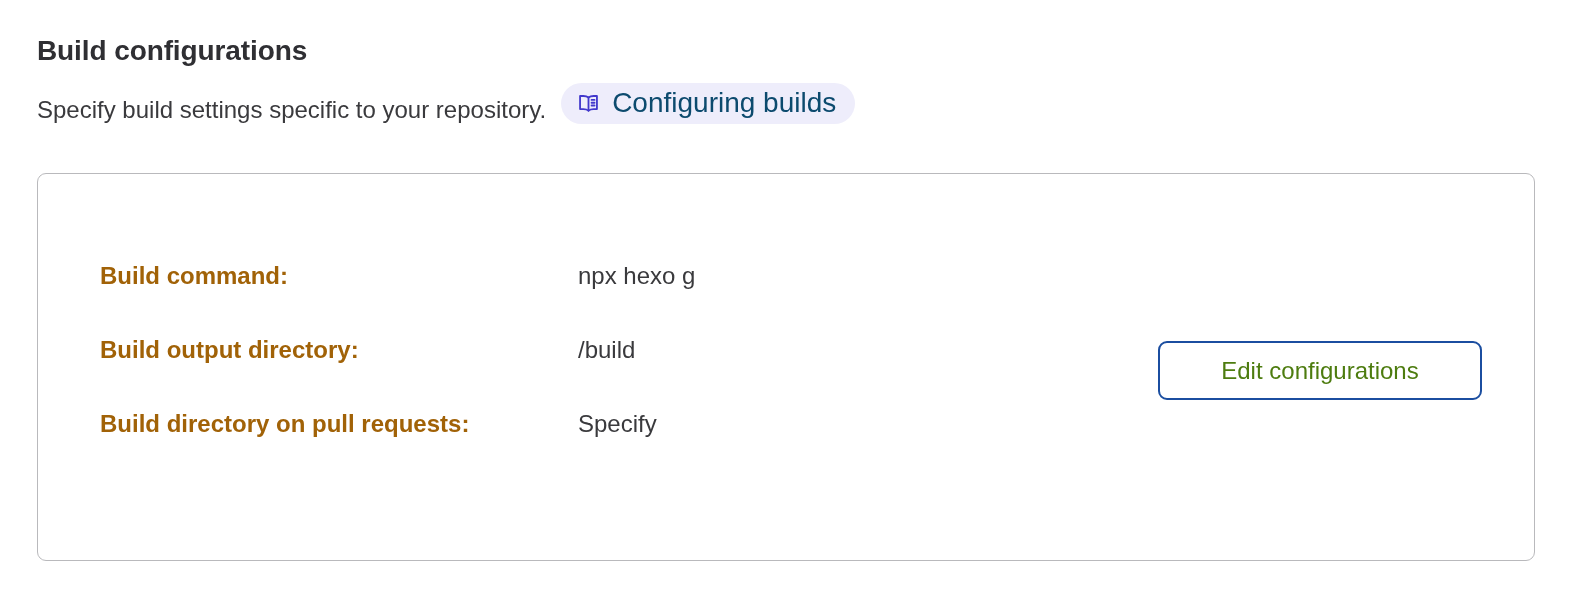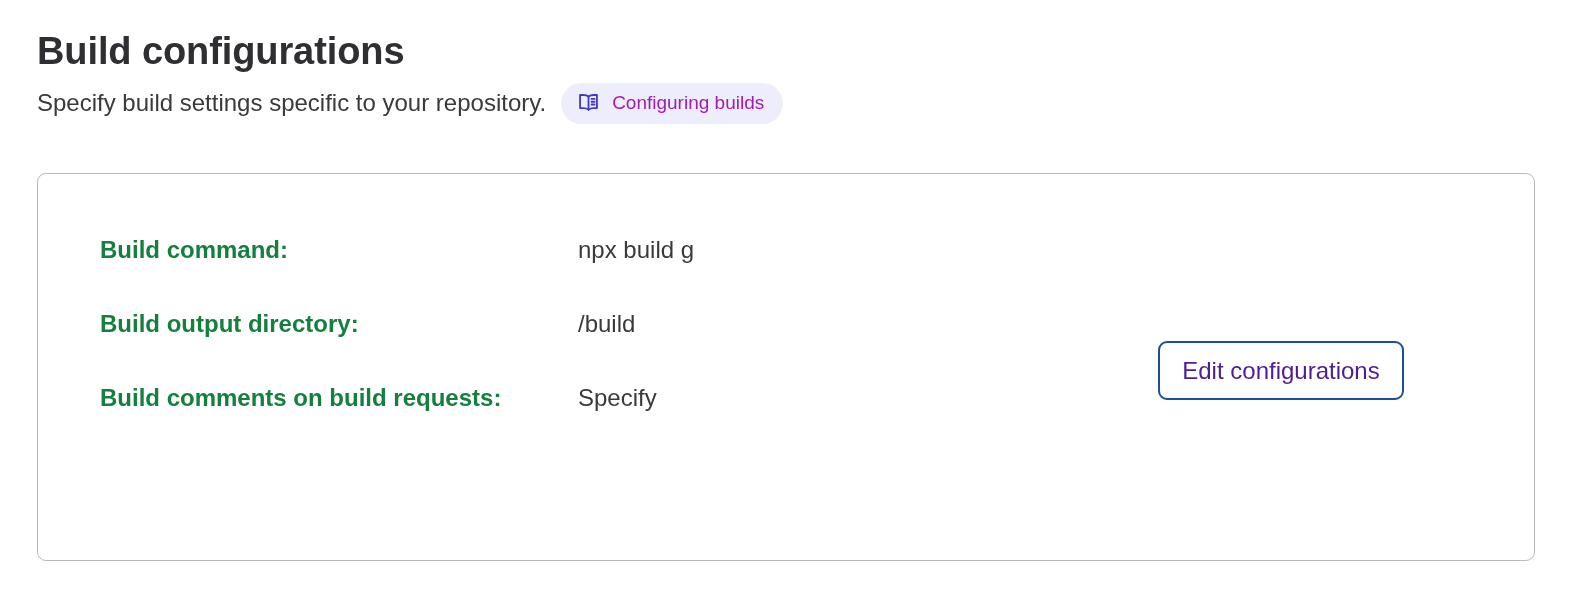--- a/index.html
+++ b/index.html
@@ -21,31 +21,31 @@
   }
 
   
   .section-header {
     position: absolute;
     left: 37px;
     top: 34px;
     width: 1500px;
   }
   .page-title {
-    font-size: 38px;
+    font-size: 28px;
     font-weight: bold;
     color: #2f2f33;
     letter-spacing: -0.1px;
     line-height: 34px;
     margin: 0;
     white-space: nowrap;
   }
   .subtitle-row {
     display: flex;
-    align-items: center;
+    align-items: flex-end;
     margin-top: 14px;
     height: 42px;
   }
   .subtitle-text {
     font-size: 24px;
     color: #3a3a3d;
     line-height: 28px;
     white-space: nowrap;
   }
   .doc-badge {
@@ -61,22 +61,22 @@
   }
   .doc-badge-icon {
     display: inline-flex;
     align-items: center;
     justify-content: center;
     width: 23px;
     height: 23px;
     flex: 0 0 auto;
   }
   .doc-badge-label {
-    font-size: 19px;
-    color: #a21caf;
+    font-size: 28px;
+    color: #0c4a6e;
     line-height: 24px;
     white-space: nowrap;
   }
 
   
   .config-card {
     position: absolute;
     left: 37px;
     top: 173px;
     width: 1498px;
@@ -99,49 +99,50 @@
     top: 62px;
   }
   .config-row {
     display: flex;
     align-items: baseline;
     height: 74px;
   }
   .config-label {
     font-size: 24px;
     font-weight: bold;
-    color: #15803d;
+    color: #a16207;
     line-height: 28px;
     white-space: nowrap;
     min-width: 0;
     flex: 0 0 478px;
+    margin-top: 26px;
   }
   .config-value {
     font-size: 24px;
     font-weight: normal;
     color: #3a3a3d;
     line-height: 28px;
     white-space: nowrap;
   }
 
   
   .edit-button {
     position: absolute;
     left: 1120px;
     top: 167px;
-    width: 246px;
+    width: 324px;
     height: 59px;
     box-sizing: border-box;
     display: flex;
     align-items: center;
     justify-content: center;
     background: #ffffff;
     border: 2.2px solid #1b4ea0;
     border-radius: 9px;
-    color: #4c1d95;
+    color: #4d7c0f;
     font-family: "Liberation Sans", sans-serif;
     font-size: 24px;
     line-height: 28px;
     cursor: pointer;
     padding: 0;
     white-space: nowrap;
   }
 </style>
 </head>
 <body>
@@ -169,28 +170,28 @@
       </span>
     </div>
   </div>
 
   <div class="config-card">
     <div class="card-inner">
 
       <div class="config-list">
         <div class="config-row">
           <span class="config-label">Build command:</span>
-          <span class="config-value">npx build g</span>
+          <span class="config-value">npx hexo g</span>
         </div>
         <div class="config-row">
           <span class="config-label">Build output directory:</span>
           <span class="config-value">/build</span>
         </div>
         <div class="config-row">
-          <span class="config-label">Build comments on build requests:</span>
+          <span class="config-label">Build directory on pull requests:</span>
           <span class="config-value">Specify</span>
         </div>
       </div>
 
       <button class="edit-button">Edit configurations</button>
 
     </div>
   </div>
 
 </div>

